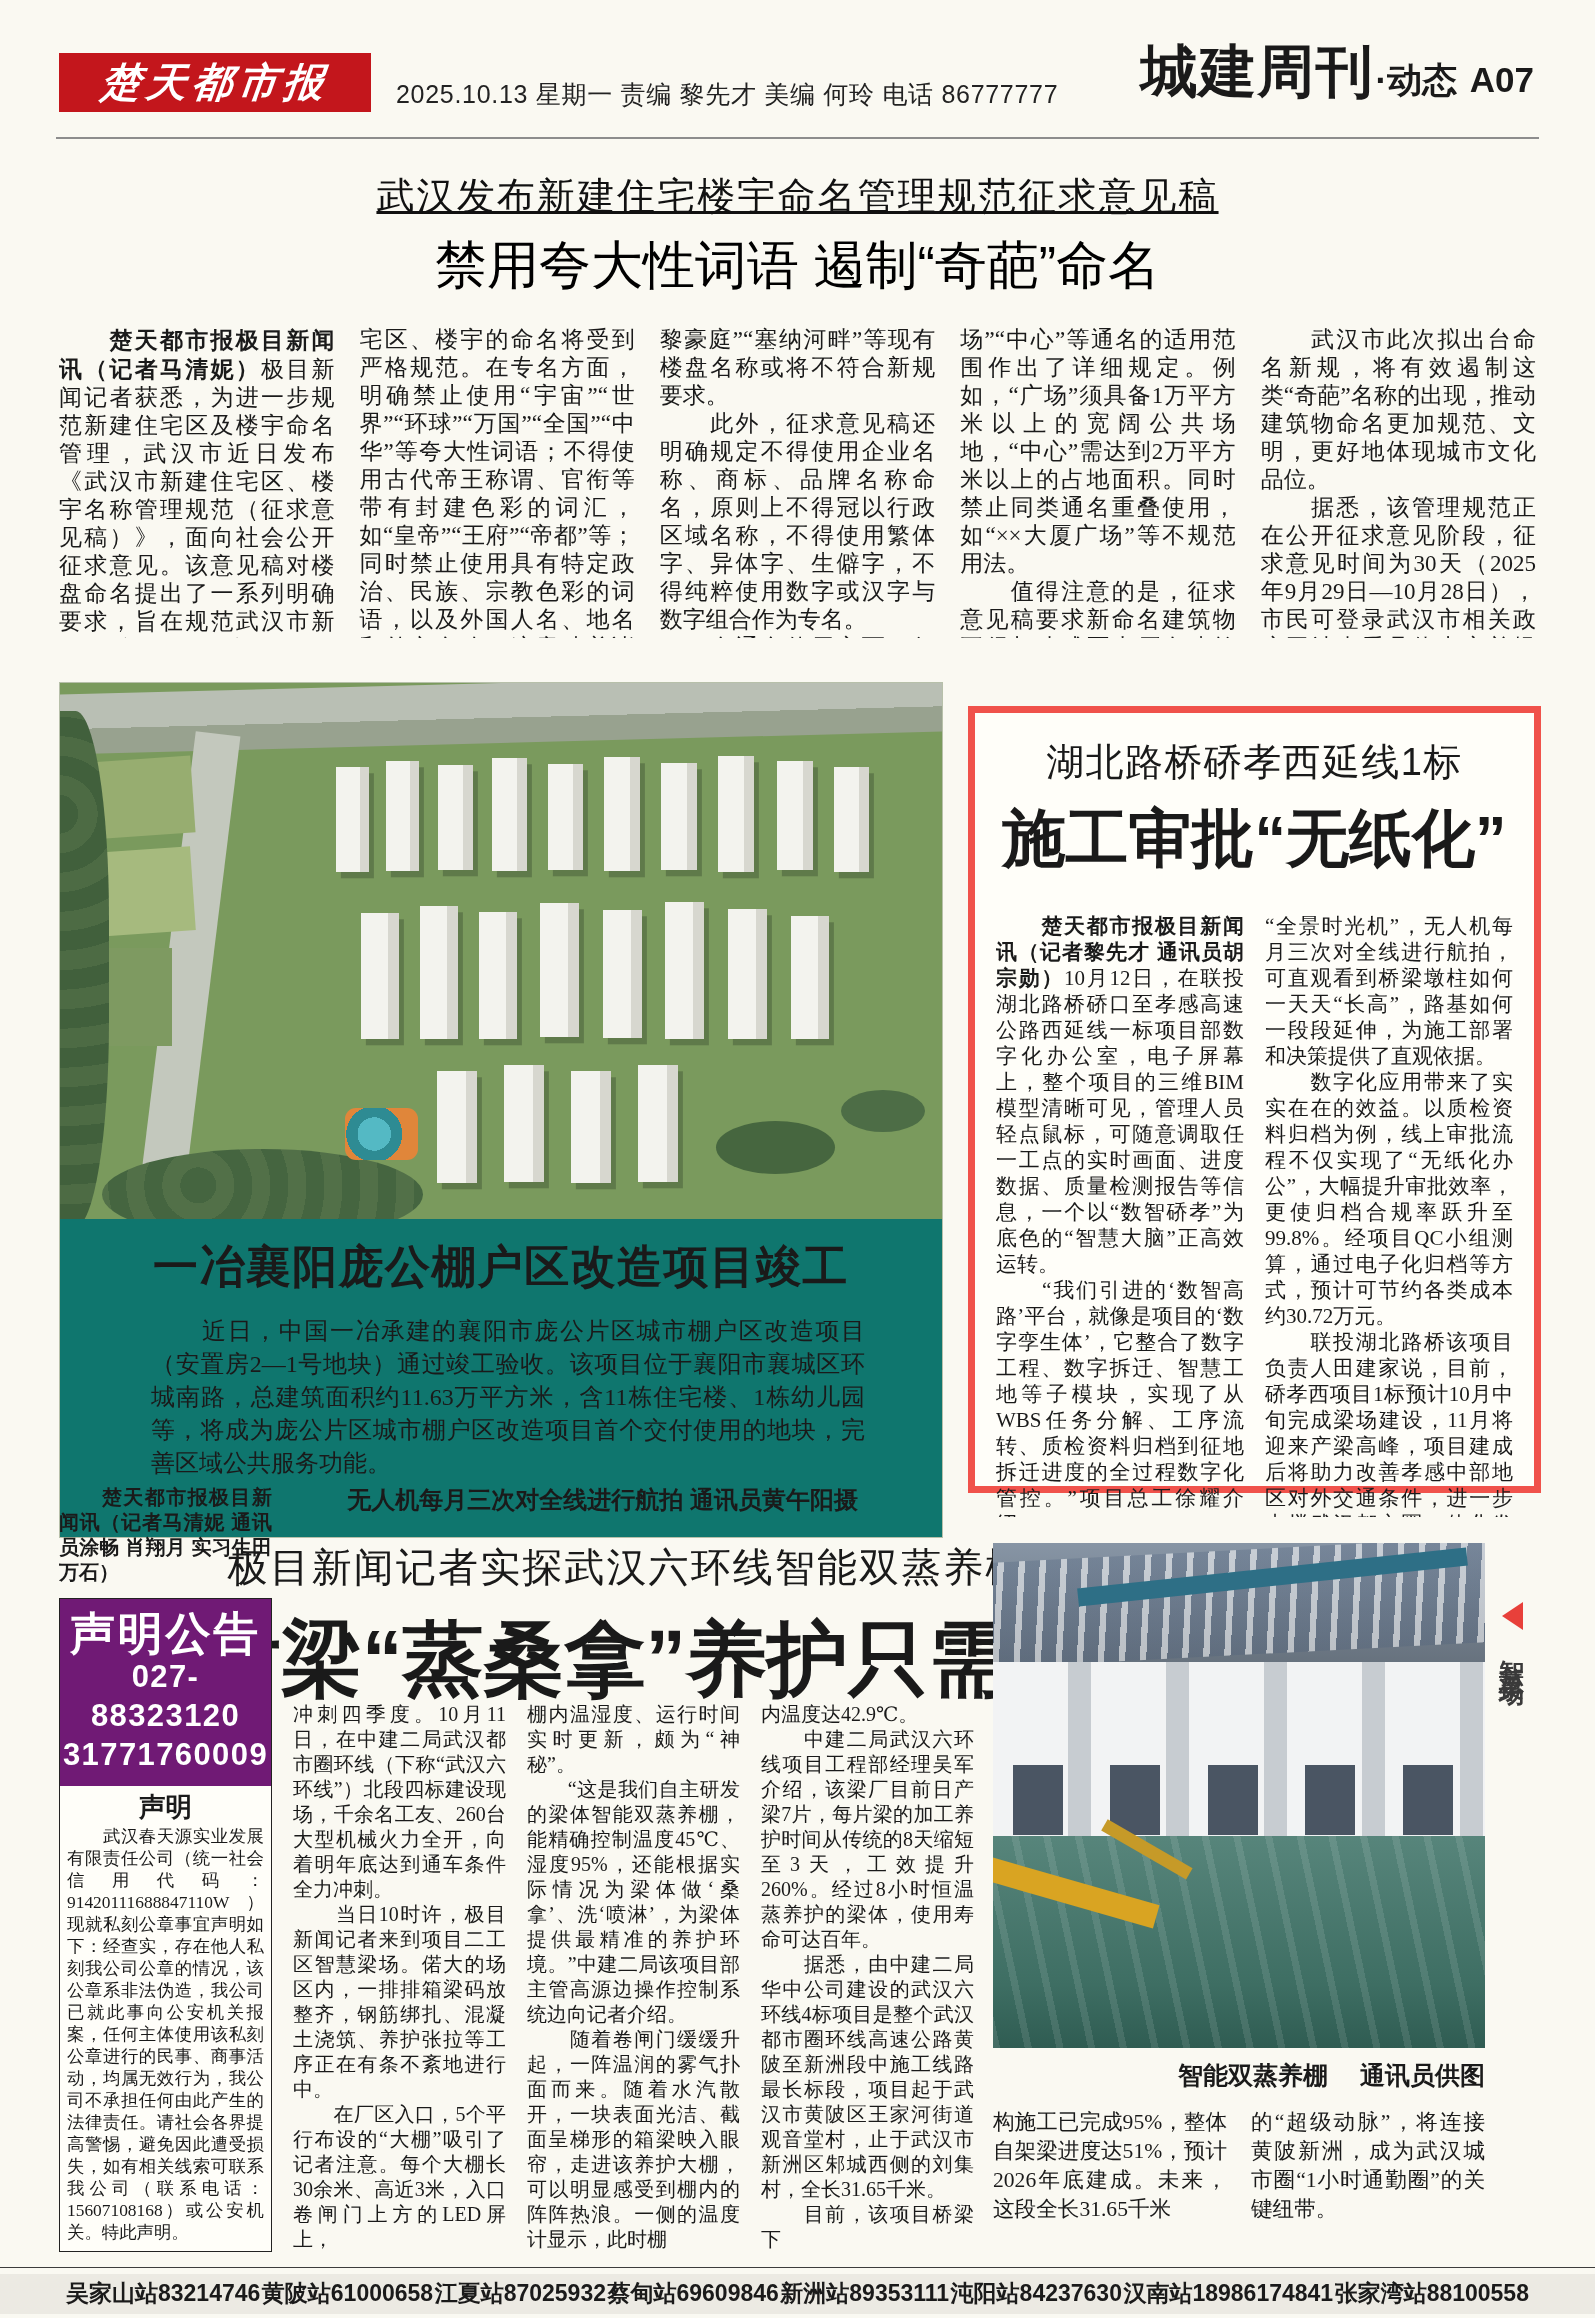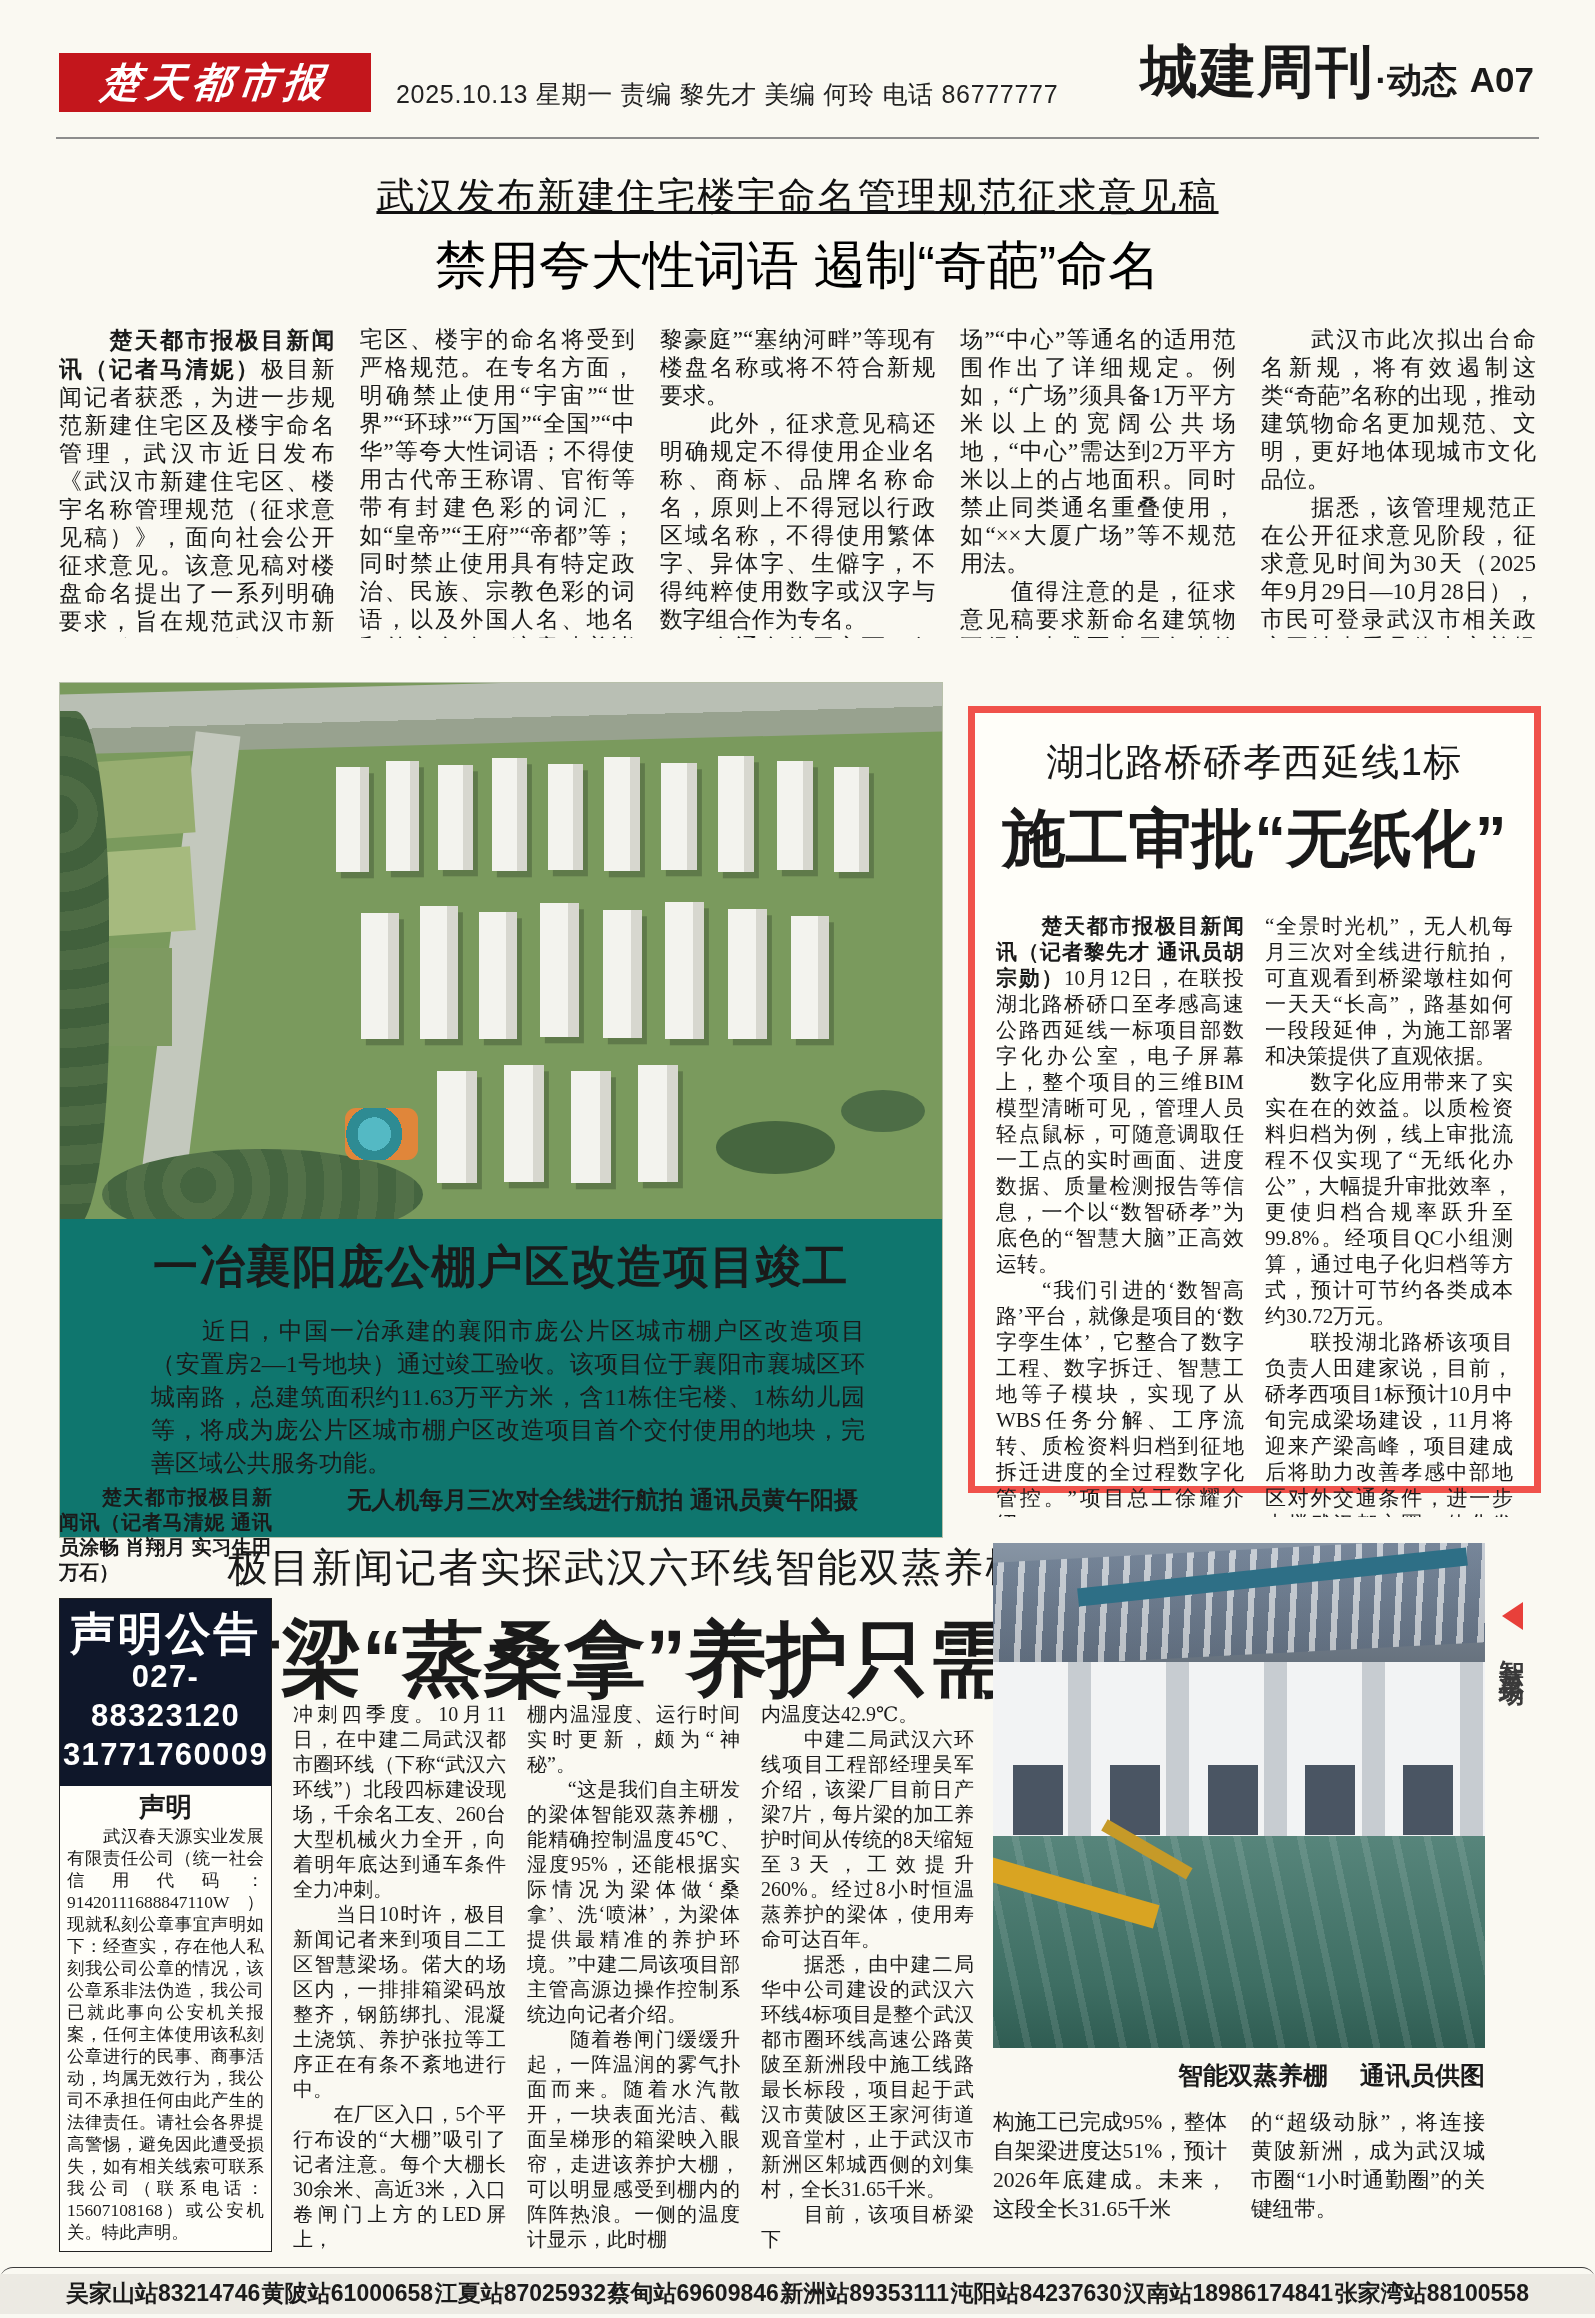--- a/index.html
+++ b/index.html
@@ -52,38 +52,38 @@
   .box-cols .col{flex:1;font-size:21px;line-height:26px;}
 
   
   .bot-head{left:59px;top:1540px;width:1137px;}
   .kicker3{text-align:center;font-size:40px;letter-spacing:2.1px;}
   .headline3{text-align:center;font-size:81px;font-weight:900;margin-top:11px;}
   .bot-cols{left:59px;top:1700px;width:915px;display:flex;gap:21px;height:552px;align-items:flex-end;}
   .bot-cols .col{flex:1;font-size:20px;line-height:25px;}
 
   .ad-box{border:1.4px solid #222;margin-top:12.6px;background:#fffef9;}
-  .ad-head{background:#0f172a;text-align:center;padding:9.8px 2.8px 11px;}
+  .ad-head{background:#701a75;text-align:center;padding:9.8px 2.8px 11px;}
   .ad-title{color:#fff;font-size:45px;font-weight:900;letter-spacing:2.8px;line-height:1.1;}
   .ad-phone{color:#fff;font-size:31px;font-weight:800;line-height:1.25;letter-spacing:1.4px;}
   .ad-sub{text-align:center;font-size:26.5px;font-weight:bold;margin:9.8px 0 4.2px;}
   .ad-body{font-size:17.4px;line-height:22px;padding:0 7px 8.4px;}
 
   .shed-photo{left:993px;top:1543px;width:492px;height:505px;overflow:hidden;background:#7a8794;}
   .side-label{left:1497px;top:1602px;width:31px;display:flex;flex-direction:column;align-items:center;}
   .tri-left{width:0;height:0;border-top:14px solid transparent;border-bottom:14px solid transparent;
             border-right:21px solid #e8403a;margin-bottom:9.8px;}
   .vtext{writing-mode:vertical-rl;font-size:25px;font-weight:bold;color:#3a3a3a;letter-spacing:7px;}
   .shed-caption{left:993px;top:2059px;width:492px;text-align:right;font-size:25px;font-weight:bold;}
   .shed-caption .credit{margin-left:32px;}
   .bot-short-cols{left:993px;top:2108px;width:492px;display:flex;gap:24px;height:148px;}
   .bot-short-cols .col{flex:1;font-size:21.6px;line-height:29px;}
 
   
-  .footer{left:0;right:0;top:2267px;border-top:1.4px solid #3c3c3c;border-radius:13px;}
+  .footer{left:0;right:0;top:2267px;border-top:1.4px solid #3c3c3c;}
   .footer-bar{margin-top:5.6px;height:40px;background:#eceae3;display:flex;align-items:center;
               justify-content:space-between;padding:0 66px;font-size:23px;font-weight:bold;}
 </style>
 </head>
 <body>
 
 <div class="abs masthead">
   <span>楚天都市报</span>
 </div>
 <div class="abs dateline hei">2025.10.13 星期一 责编 黎先才 美编 何玲 电话 86777777</div>

